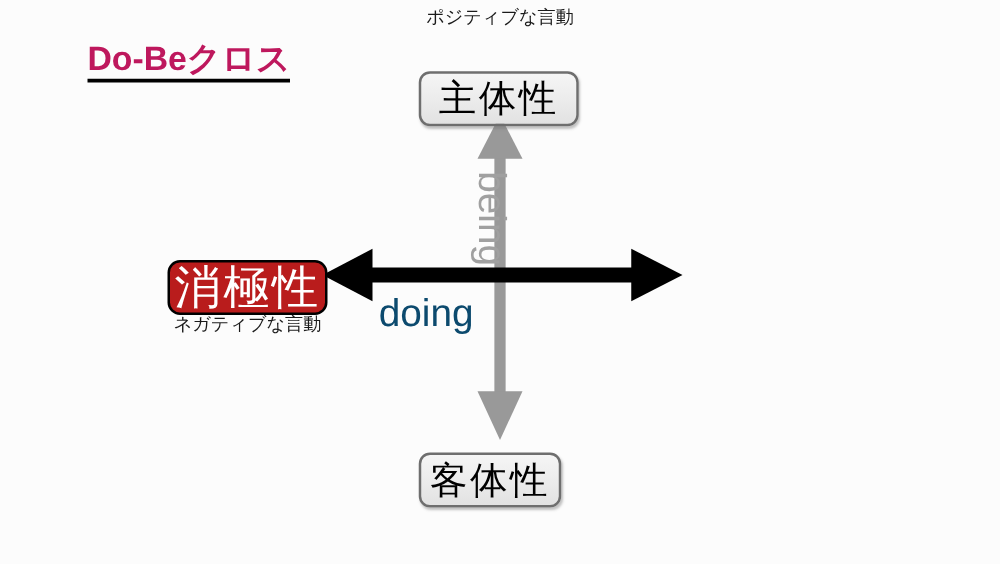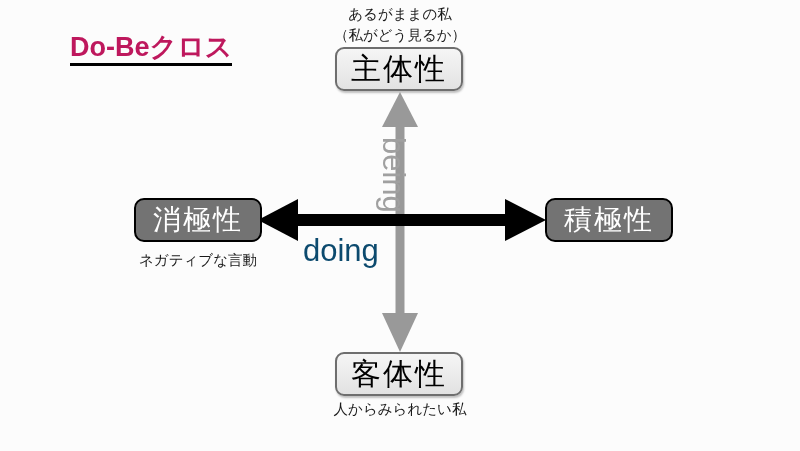--- a/index.html
+++ b/index.html
@@ -67,41 +67,42 @@
   }
 
   
   .pole-box {
     position: absolute;
     display: flex;
     align-items: center;
     justify-content: center;
     box-sizing: border-box;
     white-space: nowrap;
+    margin-top: 10px;
   }
   .box-light {
     background: linear-gradient(to bottom, #f5f5f5 0%, #ededed 45%, #e2e2e2 100%);
     border: 2.5px solid #6e6e6e;
     border-radius: 9px;
     color: #000;
     font-size: 30px;
     letter-spacing: 2px;
     box-shadow: 1px 2px 2px rgba(120,120,120,0.45);
   }
   .box-dark {
-    background: #737373;
+    background: #b91c1c;
     border: 2px solid #000;
     border-radius: 10px;
     color: #fff;
-    font-size: 28px;
+    font-size: 37px;
     letter-spacing: 2px;
   }
 
   #box-top    { left: 335px; top: 47px;  width: 128px; height: 44px; }
-  #box-bottom { left: 335px; top: 352px; width: 128px; height: 44px; }
+  #box-bottom { left: 335px; top: 352px; width: 114px; height: 44px; }
   #box-left   { left: 134px; top: 198px; width: 128px; height: 44px; }
   #box-right  { left: 545px; top: 198px; width: 128px; height: 44px; }
 
   
   .caption {
     position: absolute;
     font-size: 14.5px;
     color: #1a1a1a;
     line-height: 1.45;
     text-align: center;
@@ -132,38 +133,33 @@
       <rect x="283" y="214" width="235" height="12" fill="#000000"></rect>
       <polygon points="258,220 298,199 298,241" fill="#000000"></polygon>
       <polygon points="546,220 505,199 505,241" fill="#000000"></polygon>
     </g>
   </svg>
 
   <div id="doing-label">doing</div>
   <div id="being-label">being</div>
 
   <div class="caption" id="cap-top">
-    <div>あるがままの私</div>
-    <div>（私がどう見るか）</div>
+    <div>ポジティブな言動</div>
   </div>
   <div class="pole-box box-light" id="box-top">
     <span>主体性</span>
   </div>
 
   <div class="pole-box box-light" id="box-bottom">
     <span>客体性</span>
   </div>
   <div class="caption" id="cap-bottom">
-    <div>人からみられたい私</div>
   </div>
 
   <div class="pole-box box-dark" id="box-left">
     <span>消極性</span>
   </div>
   <div class="caption" id="cap-left">
     <div>ネガティブな言動</div>
   </div>
 
-  <div class="pole-box box-dark" id="box-right">
-    <span>積極性</span>
-  </div>
 
 </div>
 
 </body></html>

